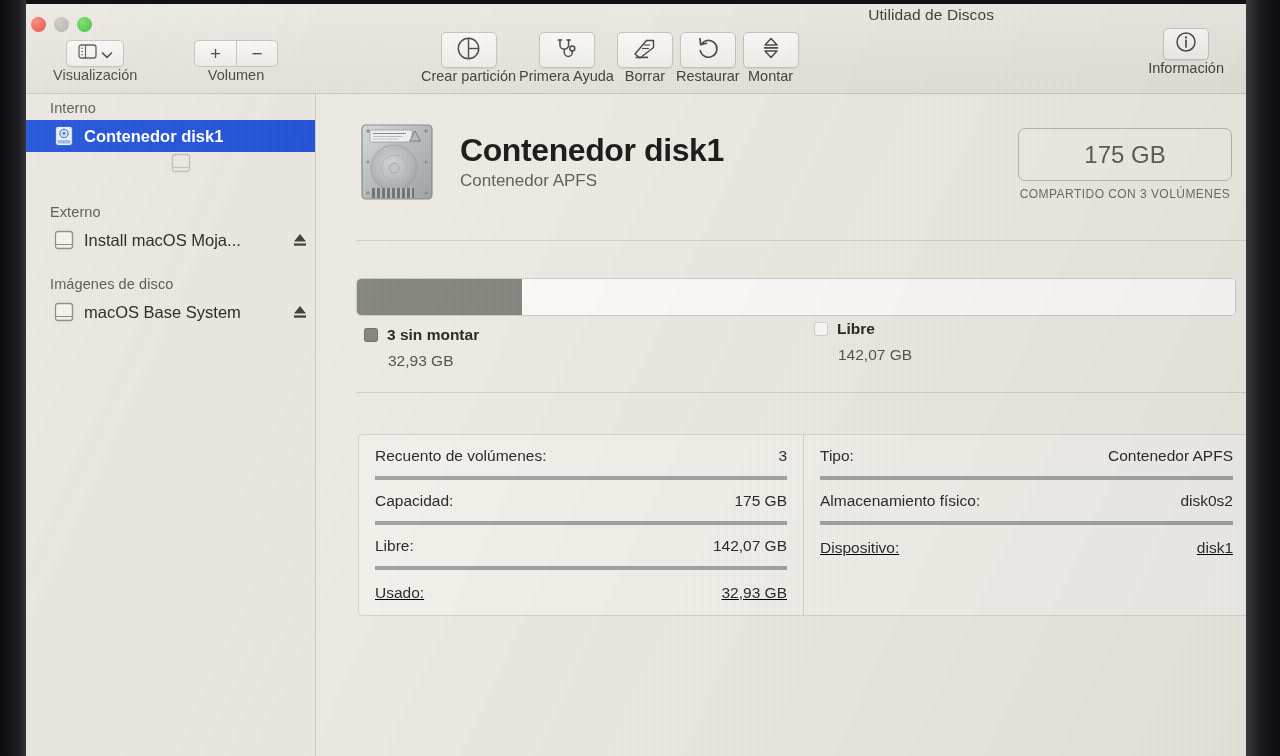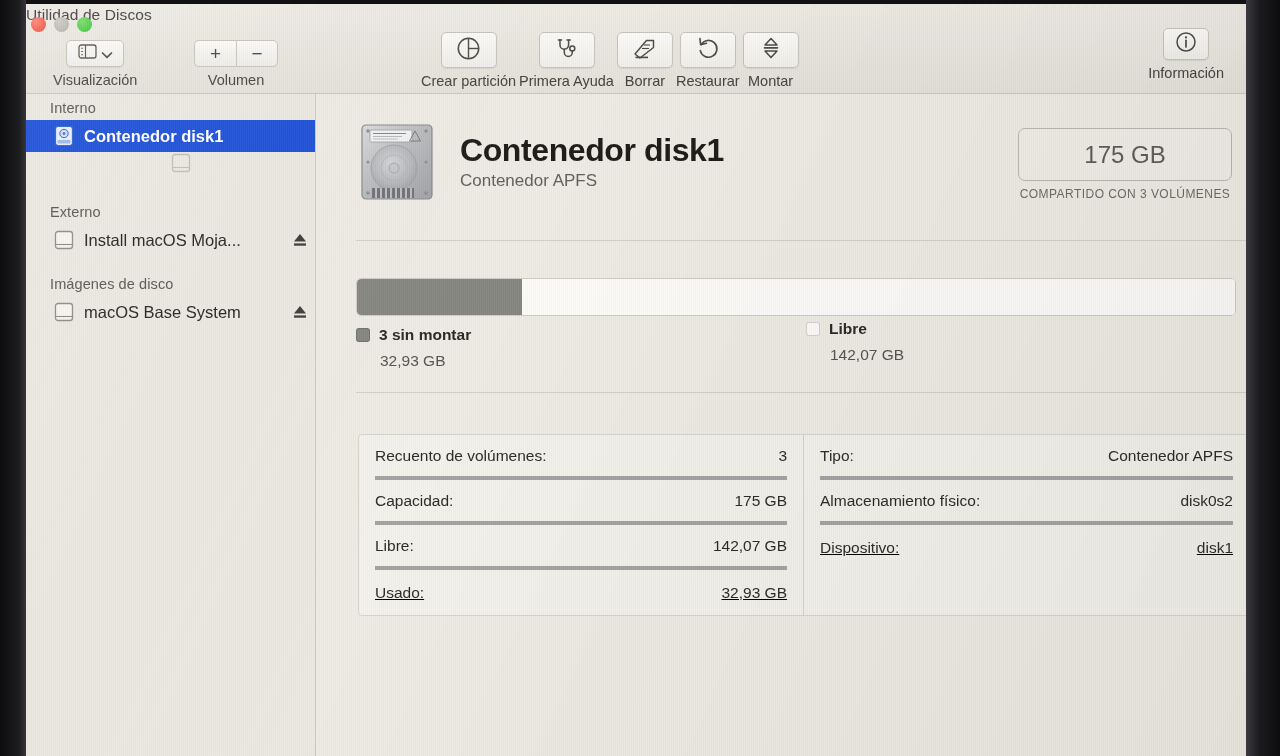--- a/index.html
+++ b/index.html
@@ -47,38 +47,38 @@
   }
 
   
   #titlebar {
     position: absolute; left:0; top:0; width:1220px; height:90px;
     background: linear-gradient(180deg,#eeebe5 0%, #e8e5de 58%, #e4e1d9 100%);
     border-bottom: 1px solid #c9c6bf;
   }
   #window-title {
     position:absolute; top:2px; left:0; width:968px;
-    text-align:left; font-size:15.5px; color:#43403c; letter-spacing:.1px;
+    text-align:right; font-size:15.5px; color:#43403c; letter-spacing:.1px;
   }
   #traffic-lights { position:absolute; left:5px; top:13px; display:flex; gap:8px; }
   .tl { width:15px; height:15px; border-radius:50%; display:block; }
   .tl-close { background:radial-gradient(circle at 35% 30%, #ff8376, #e9483c); }
   .tl-min   { background:radial-gradient(circle at 35% 30%, #cfcbc4, #b3afa8); }
   .tl-max   { background:radial-gradient(circle at 35% 30%, #7ddc6b, #32c332); }
 
   .tb-group { position:absolute; }
   .tb-btn {
     background: linear-gradient(180deg,#fbfaf8,#f0eee9);
     border: 1px solid #c6c3bc;
     border-radius: 5px;
     display:flex; align-items:center; justify-content:center;
     box-shadow: 0 1px 1px rgba(0,0,0,.07);
   }
   .tb-label {
-    text-align:right; font-size:14.5px; color:#45423e; margin-top:5px;
+    text-align:right; font-size:14.5px; color:#45423e; 
     white-space:nowrap;
   }
   .tb-item { display:flex; flex-direction:column; align-items:center; }
 
   
   #view-group { left:27px; top:36px; }
   #view-btn { width:58px; height:27px; gap:4px; padding:0 4px; }
   #volume-group { left:168px; top:36px; }
   #volume-seg { display:flex; }
   #volume-seg .seg {
@@ -137,21 +137,21 @@
 
   
   #usage-bar {
     position:absolute; left:40px; top:184px; width:880px; height:38px;
     background:#fbfaf7; border:1px solid #cecbc4; border-radius:5px; overflow:hidden;
     display:flex;
   }
   #usage-used { height:100%; background:#868680; border-radius:4px 0 0 4px; }
   #usage-free { flex:1; height:100%; background:#fcfbf8; }
 
-  #legend { position:absolute; left:40px; top:232px; width:880px; height:60px; }
+  #legend { position:absolute; left:48px; top:232px; width:880px; height:60px; }
   .legend-item { position:absolute; }
   .legend-top { display:flex; align-items:center; gap:9px; }
   .legend-swatch { width:14px; height:14px; border-radius:3px; border:1px solid rgba(0,0,0,.16); }
   .legend-name { font-size:15.5px; font-weight:700; color:#2a2824; }
   .legend-value { font-size:15.5px; color:#56534e; margin-top:8px; margin-left:24px; }
 
   
   #info-table {
     position:absolute; left:42px; top:340px; width:892px;
     background:rgba(255,255,255,.30);

